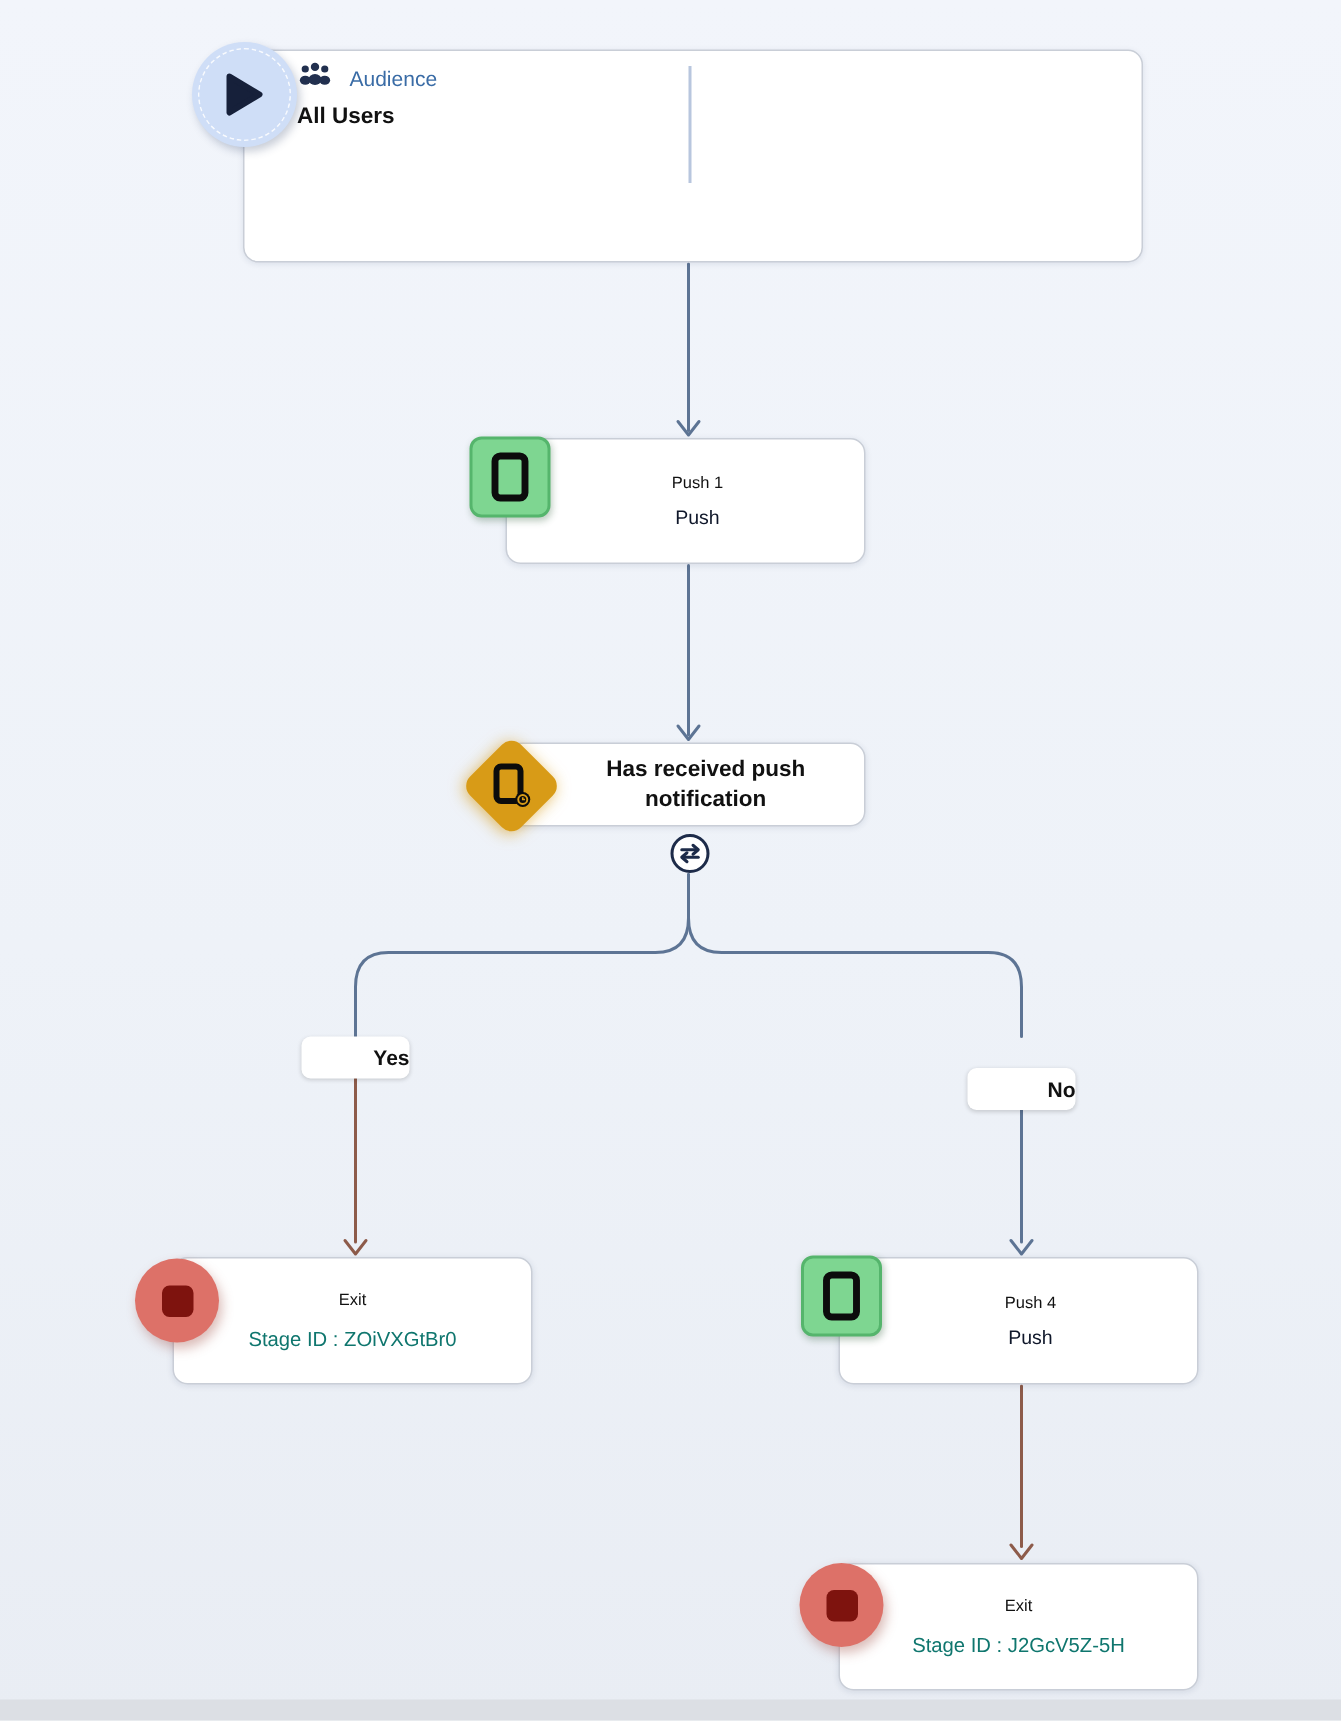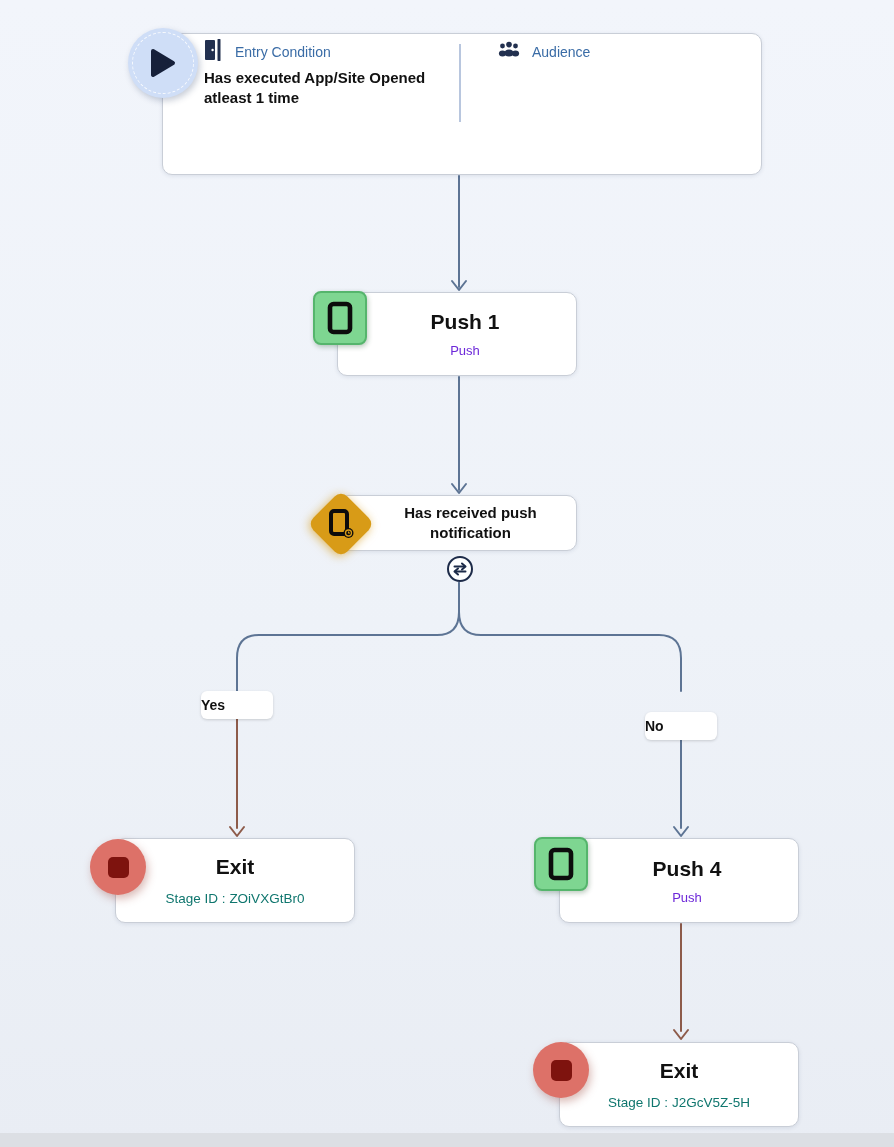--- a/index.html
+++ b/index.html
@@ -27,22 +27,22 @@
   .col-head { display:flex; align-items:center; gap:11px; height:24px; }
   .col-head .label { color:var(--link-blue,#3a6ca6); font-size:14px; font-weight:500; }
   .col-value { margin-top:4px; font-weight:bold; font-size:15px; line-height:1.35; max-width:240px; }
 
   .node-card { display:flex; flex-direction:column; align-items:center; justify-content:center; }
   .push1-card { left:337px; top:292px; width:240px; height:84px; padding-left:16px; }
   .cond-card  { left:338px; top:495px; width:239px; height:56px; padding-left:26px; }
   .exit1-card { left:115px; top:838px; width:240px; height:85px; }
   .push2-card { left:559px; top:838px; width:240px; height:85px; padding-left:16px; }
   .exit2-card { left:559px; top:1042px; width:240px; height:85px; }
-  .node-title { font-weight:bold; font-size:21px; }
-  .node-sub   { font-size:13px; color:#6d28d9; margin-top:9px; }
+  .node-title { font-weight:normal; font-size:11px; }
+  .node-sub   { font-size:13px; color:#0f172a; margin-top:9px; }
   .stage-id   { font-size:13.5px; color:#0f766e; margin-top:12px; }
   .cond-title { font-weight:600; font-size:15px; line-height:1.35; text-align:center; max-width:190px; }
 
   .play-badge {
     position:absolute; left:128px; top:28px; width:70px; height:70px; border-radius:50%;
     background:var(--play-bg,#cfdef7); z-index:3; display:flex; align-items:center; justify-content:center;
     box-shadow:2px 3px 6px rgba(40,60,100,.25);
   }
   .play-badge::after { content:""; position:absolute; inset:4px; border-radius:50%; border:1px dashed rgba(255,255,255,.85); }
 
@@ -74,21 +74,21 @@
     background:var(--exit-red,#dd7168); z-index:3;
     display:flex; align-items:center; justify-content:center;
     box-shadow:2px 4px 8px rgba(150,60,50,.35);
   }
   .exit1-icon { left:90px;  top:839px; }
   .exit2-icon { left:533px; top:1042px; }
   .exit-badge .stop-square { width:21px; height:21px; border-radius:5px; background:var(--exit-red-dark,#7e130e); }
 
   .branch-pill {
     position:absolute; width:72px; height:28px; background:#fff; border-radius:6px; z-index:2;
-    display:flex; align-items:center; justify-content:flex-start;
+    display:flex; align-items:center; justify-content:flex-end;
     font-weight:bold; font-size:14px; box-shadow:0 1px 3px rgba(0,0,0,.16);
   }
   .yes-pill { left:201px; top:691px; }
   .no-pill  { left:645px; top:712px; }
 
   .bottom-bar { position:absolute; left:0; top:1133px; width:894px; height:14px; background:#dcdfe4; z-index:5; }
 </style>
 </head>
 <body>
 
@@ -107,47 +107,35 @@
       <path class="wire-blue" d="M681 719 V828"></path>
       <polyline class="wire-blue" points="674,827 681,836 688,827"></polyline>
       <path class="wire-brown" d="M681 924 V1031"></path>
       <polyline class="wire-brown" points="674,1030 681,1039 688,1030"></polyline>
     </g>
   </svg>
 
   <div class="card entry-card">
     <div class="entry-cols">
       <div class="entry-divider"></div>
-      <div class="entry-col left">
-        <div class="col-head">
-          <span>
-            <svg width="20" height="22" viewBox="0 0 20 22">
-              <rect x="1" y="1" width="10" height="20" rx="1" fill="#22304f"></rect>
-              <circle cx="8.6" cy="11" r="1.2" fill="#fff"></circle>
-              <path d="M15 1 V21" stroke="#22304f" stroke-width="3" stroke-linecap="round"></path>
-            </svg>
-          </span>
-          <span class="label">Entry Condition</span>
-        </div>
-        <div class="col-value">Has executed App/Site Opened atleast 1 time</div>
-      </div>
       <div class="entry-col right">
         <div class="col-head">
           <span>
             <svg width="24" height="18" viewBox="0 0 24 18">
               <circle cx="5.5" cy="5" r="2.4" fill="#22304f"></circle>
               <circle cx="12" cy="3.6" r="2.8" fill="#22304f"></circle>
               <circle cx="18.5" cy="5" r="2.4" fill="#22304f"></circle>
               <ellipse cx="5.5" cy="12.5" rx="3.6" ry="3" fill="#22304f"></ellipse>
               <ellipse cx="12" cy="12" rx="4.4" ry="3.6" fill="#22304f"></ellipse>
               <ellipse cx="18.5" cy="12.5" rx="3.6" ry="3" fill="#22304f"></ellipse>
             </svg>
           </span>
           <span class="label">Audience</span>
         </div>
+        <div class="col-value">All Users</div>
       </div>
     </div>
   </div>
   <div class="play-badge">
     <svg width="26" height="30" viewBox="0 0 26 30">
       <path d="M3 3 L23 15 L3 27 Z" fill="#16203a" stroke="#16203a" stroke-width="4" stroke-linejoin="round"></path>
     </svg>
   </div>
 
   <div class="card node-card push1-card">

